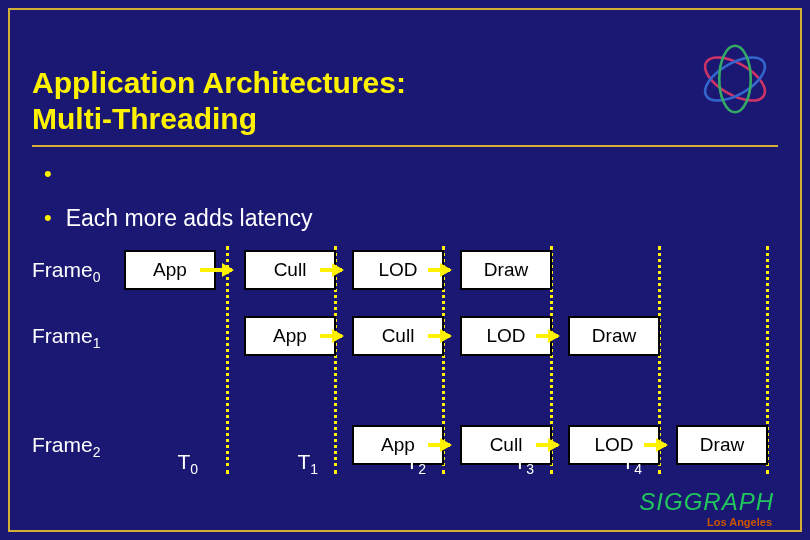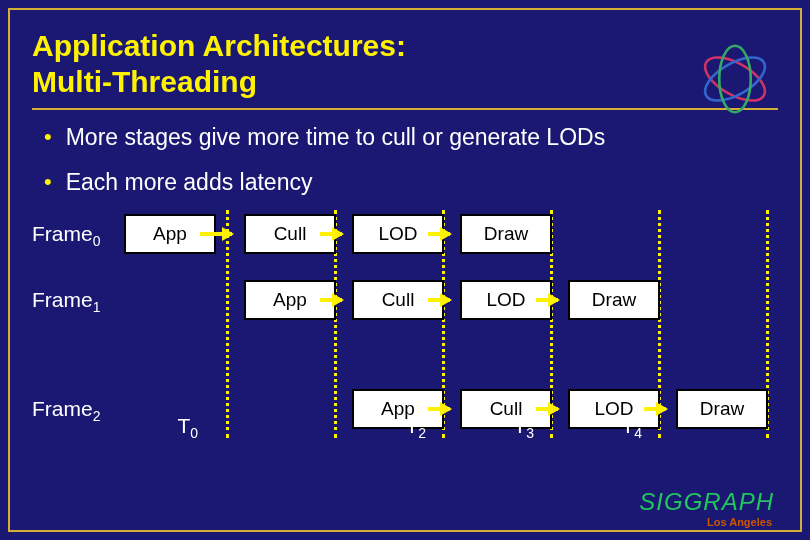--- a/index.html
+++ b/index.html
@@ -14,20 +14,21 @@
     border: 2px solid #d4af37;
     background: #1a1872;
     padding: 18px 22px 10px 22px;
   }
   .title {
     color: #fff200;
     font-size: 30px;
     font-weight: bold;
     line-height: 1.2;
     text-align: left;
+    margin-top: 37px;
   }
   .hr {
     border: none; border-top: 2px solid #d4af37;
     margin: 8px 0 14px 0;
   }
   .bullet {
     color: #ffffff;
     font-size: 23px;
     margin: 8px 0 18px 12px;
     display: flex; align-items: flex-start;
@@ -96,21 +97,20 @@
 <div class="frame">
 
   <div class="title">
     <span>Application Architectures:</span><br>
     <span>Multi-Threading</span>
   </div>
   <hr class="hr">
 
   <div class="bullet">
     <span class="bullet-dot">•</span>
-    <span>More stages give more time to cull or generate LODs</span>
   </div>
   <div class="bullet">
     <span class="bullet-dot">•</span>
     <span>Each more adds latency</span>
   </div>
 
   <div class="diagram">
 
     <div class="vline" style="left:194px"></div>
     <div class="vline" style="left:302px"></div>
@@ -153,20 +153,21 @@
       <div class="arrow" style="left:396px;width:22px"></div>
       <div class="stage" style="left:428px">Cull</div>
       <div class="arrow" style="left:504px;width:22px"></div>
       <div class="stage" style="left:536px">LOD</div>
       <div class="arrow" style="left:612px;width:22px"></div>
       <div class="stage" style="left:644px">Draw</div>
     </div>
 
     <div class="row trow">
       <div class="tlabel" style="left:92px"><span>T</span><sub>0</sub></div>
+      <div class="tlabel" style="left:212px"><span>T</span><sub>1</sub></div>
       <div class="tlabel" style="left:320px"><span>T</span><sub>2</sub></div>
       <div class="tlabel" style="left:428px"><span>T</span><sub>3</sub></div>
       <div class="tlabel" style="left:536px"><span>T</span><sub>4</sub></div>
     </div>
   </div>
 
   <svg class="logo" viewBox="0 0 100 80">
     <ellipse cx="50" cy="40" rx="38" ry="18" fill="none" stroke="#cc3366" stroke-width="3" transform="rotate(30 50 40)"></ellipse>
     <ellipse cx="50" cy="40" rx="38" ry="18" fill="none" stroke="#3366cc" stroke-width="3" transform="rotate(-30 50 40)"></ellipse>
     <ellipse cx="50" cy="40" rx="38" ry="18" fill="none" stroke="#33aa66" stroke-width="3" transform="rotate(90 50 40)"></ellipse>

